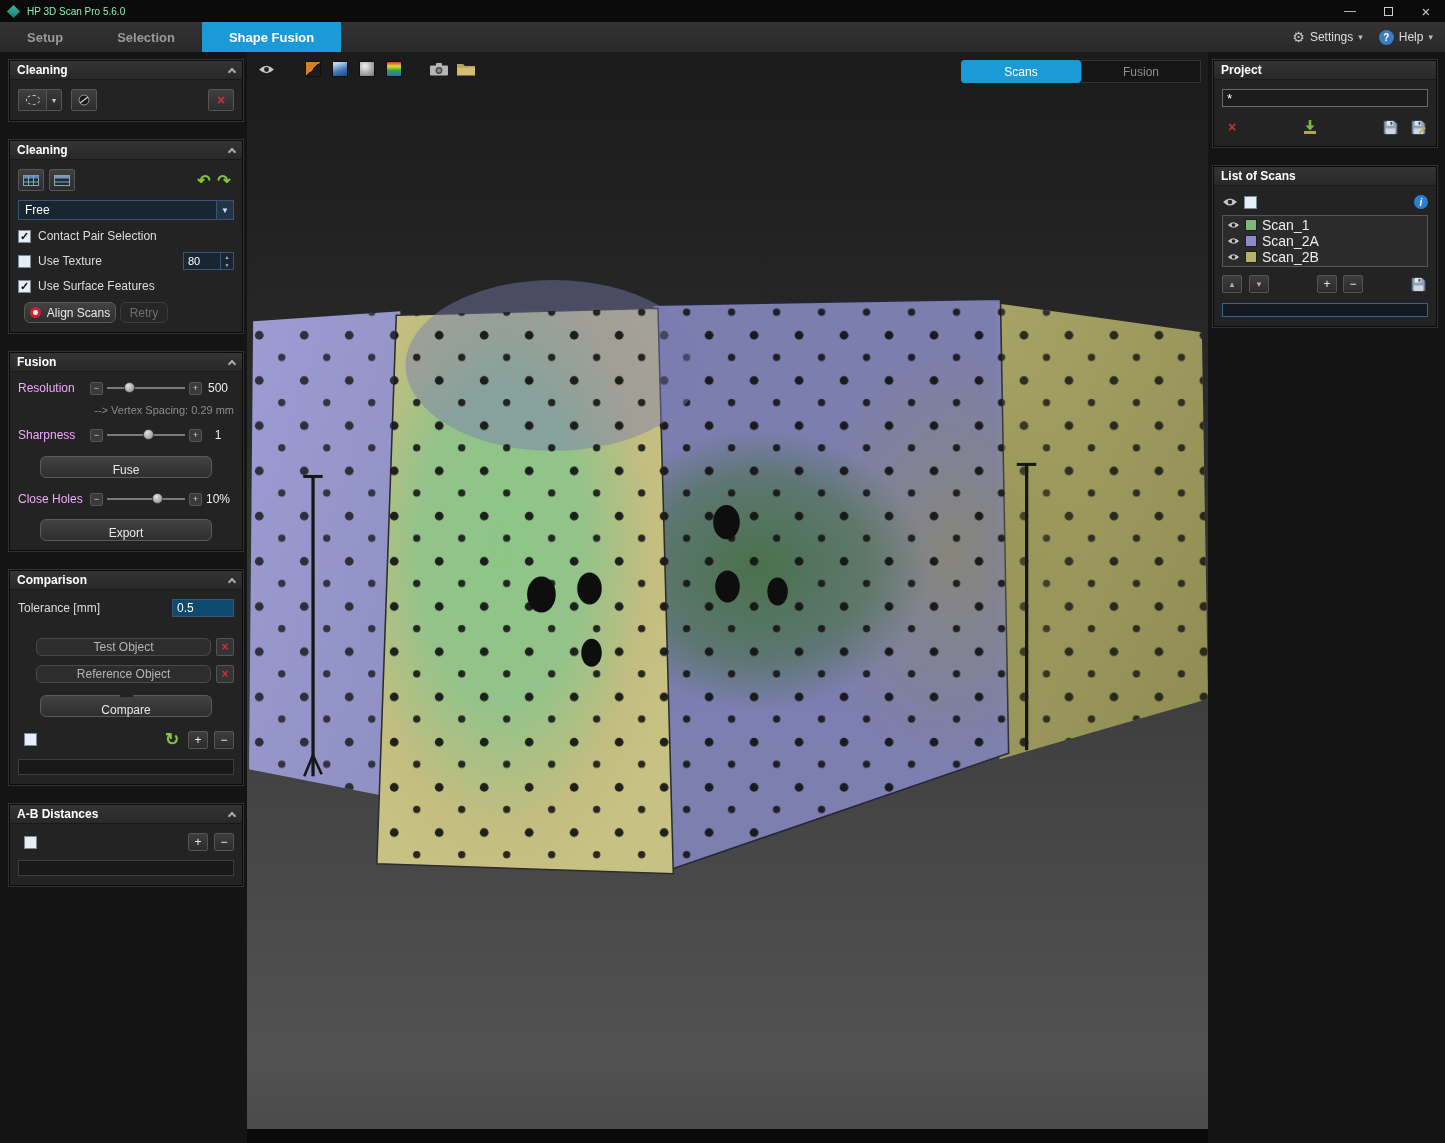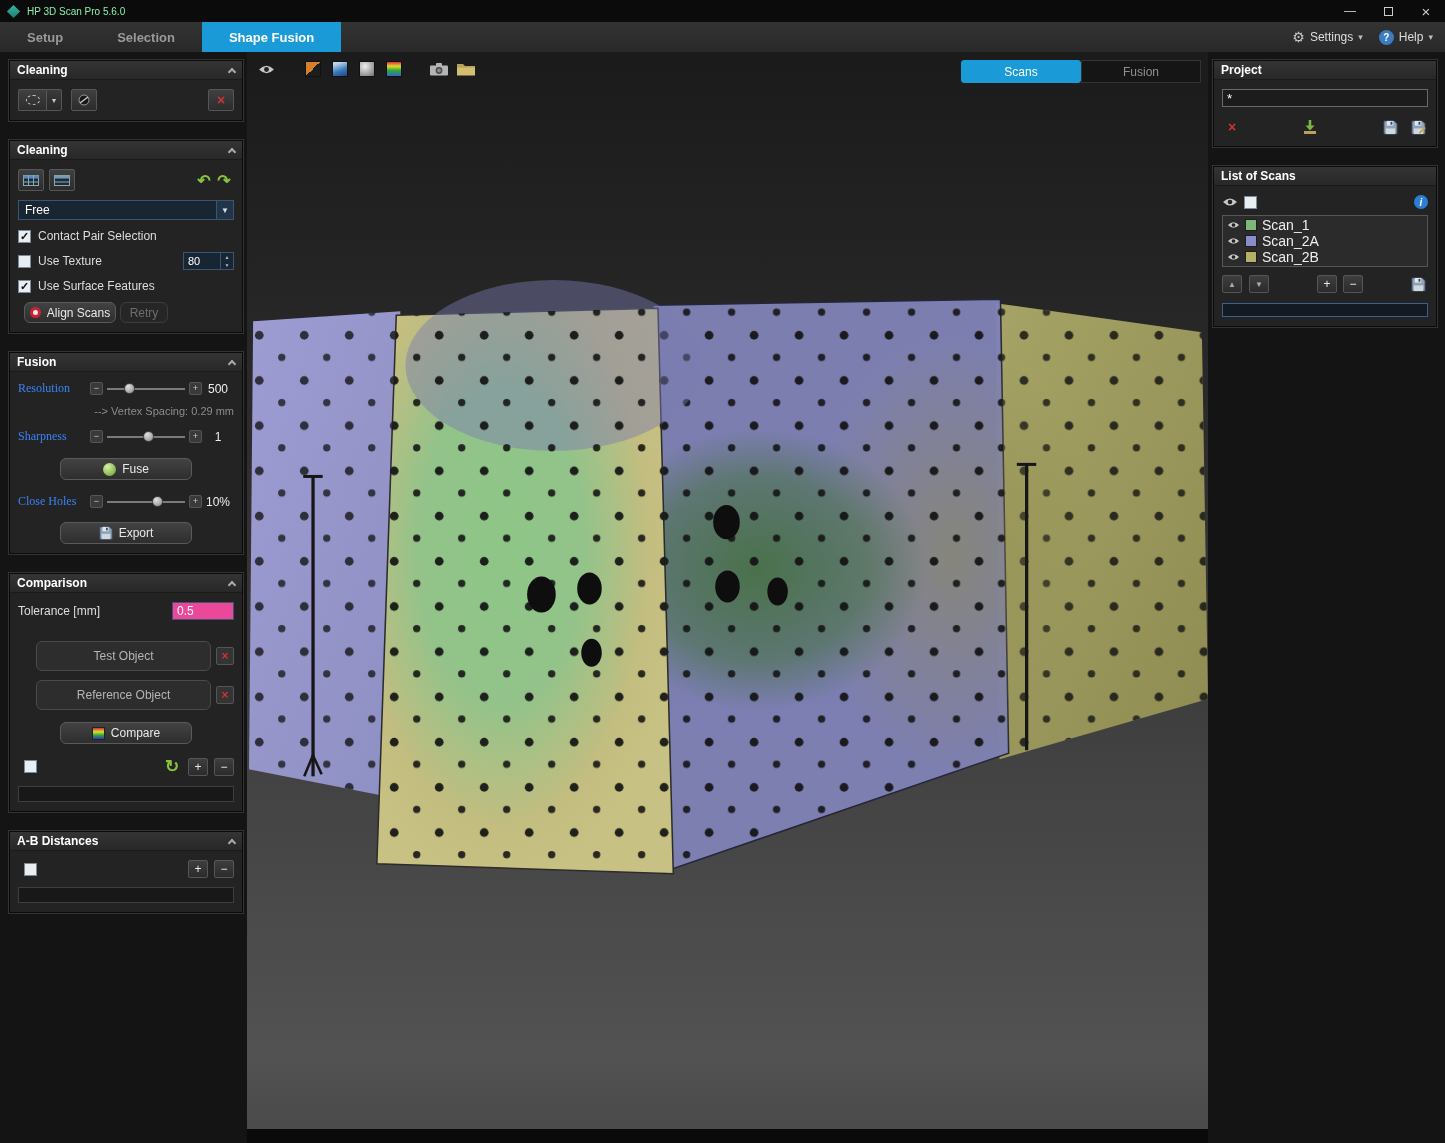--- a/index.html
+++ b/index.html
@@ -56,36 +56,36 @@
 
   .checkbox { width:13px; height:13px; background:#e9eef3; border:1px solid #7a8a9a; margin-right:7px; display:flex; align-items:center; justify-content:center; font-size:11px; line-height:11px; color:#111; font-weight:bold; }
   .cb-label { color:#ddd; }
   .num-input { margin-left:auto; width:51px; height:18px; background:#182533; border:1px solid #3a5471; display:flex; }
   .num-input input { flex:1; min-width:0; background:transparent; border:none; outline:none; color:#fff; font-size:11px; padding-left:4px; font-family:inherit; }
   .spinners { width:13px; display:flex; flex-direction:column; border-left:1px solid #3a5471; }
   .spin { flex:1; font-size:5px; color:#a9bccc; display:flex; align-items:center; justify-content:center; }
 
   .btn { background:linear-gradient(#424242,#2e2e2e); border:1px solid #5a5a5a; border-radius:6px; color:#e8e8e8; display:flex; align-items:center; justify-content:center; gap:6px; height:22px; }
   .btn.disabled { color:#6e6e6e; border-color:#3d3d3d; background:#262626; }
-  .btn-flat { background:#2d2d2d; border:1px solid #4a4a4a; color:#b5b5b5; height:30px; }
-  .btn-wide { width:132px; margin:0 auto; }
-
-  .ctl-label { width:72px; color:#3b82f6;font-family:Liberation Serif, serif; }
+  .btn-flat { background:#2d2d2d; border:1px solid #4a4a4a; color:#b5b5b5; height:18px; }
+  .btn-wide { width:172px; margin:0 auto;flex-direction:column; }
+
+  .ctl-label { width:72px; color:#f0abfc; }
   .slider { display:flex; align-items:center; flex:1; }
   .sl-btn { width:13px; height:13px; background:#3a3a3a; border:1px solid #555; color:#ccc; font-size:9px; line-height:10px; text-align:center; border-radius:2px; }
   .sl-track { flex:1; height:2px; background:#7a7a7a; position:relative; margin:0 4px; }
   .sl-thumb { position:absolute; top:-5px; width:11px; height:11px; border-radius:50%; background:radial-gradient(circle at 35% 30%,#e0e0e0,#8a8a8a); border:1px solid #444; }
   .sl-value { width:32px; text-align:center; color:#eee; }
   .hint { margin-left:auto; font-size:11px; color:#8c8c8c; }
 
   .fuse-icon { width:13px; height:13px; border-radius:50%; background:radial-gradient(circle at 35% 30%,#d9f0a2,#5f9c2e); }
   .compare-icon { width:13px; height:13px; border:1px solid #222; background:linear-gradient(180deg,#cc3333 0%,#dddd33 35%,#33aa33 65%,#3333cc 100%); }
   .align-icon { width:11px; height:11px; border-radius:50%; border:3px solid #c23; background:#eee; }
   .field { height:16px; background:#181818; border:1px solid #3e3e3e; flex:1; }
-  .input-dark { background:#ec4899; border:1px solid #3a5471; color:#fff; font-size:12px; padding:0 4px; height:18px; font-family:inherit; outline:none; }
+  .input-dark { background:#0c4a6e; border:1px solid #3a5471; color:#fff; font-size:12px; padding:0 4px; height:18px; font-family:inherit; outline:none; }
 
   
   .vp-canvas { position:absolute; inset:0; width:100%; height:100%; }
   .vp-toolbar { position:absolute; top:8px; left:10px; display:flex; align-items:center; z-index:5; }
   .vicon { width:19px; height:18px; display:flex; align-items:center; justify-content:center; }
   .view-sq { width:16px; height:16px; border:1px solid #111; }
   .sq-texture { background:linear-gradient(135deg,#d5812a 50%,#1d1d1d 50%); }
   .sq-shaded { background:linear-gradient(160deg,#bcd6ee 15%,#3a77b8 60%,#1d4a80 100%); }
   .sq-gray { background:radial-gradient(circle at 35% 30%,#f0f0f0,#6f6f6f); }
   .sq-color { background:linear-gradient(180deg,#d33 0%,#dd3 30%,#3a3 60%,#36c 100%); }

